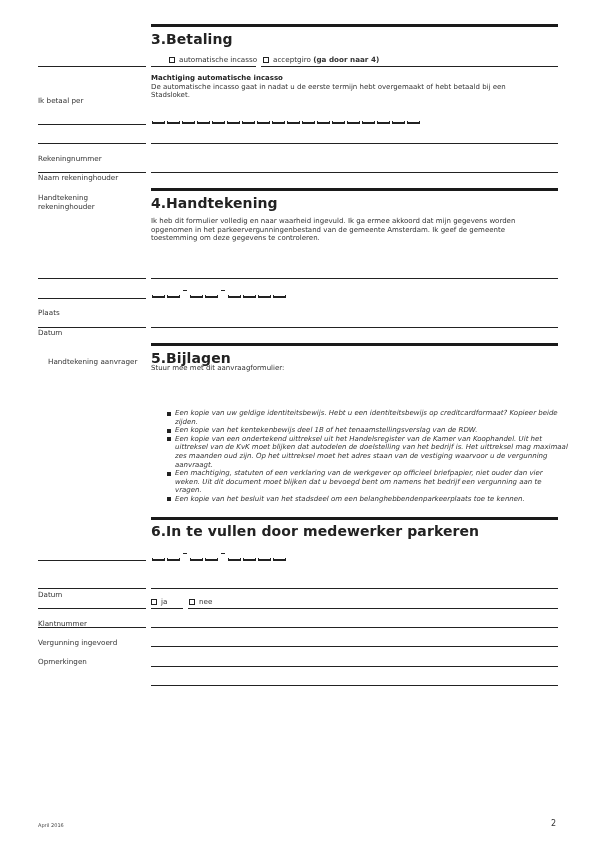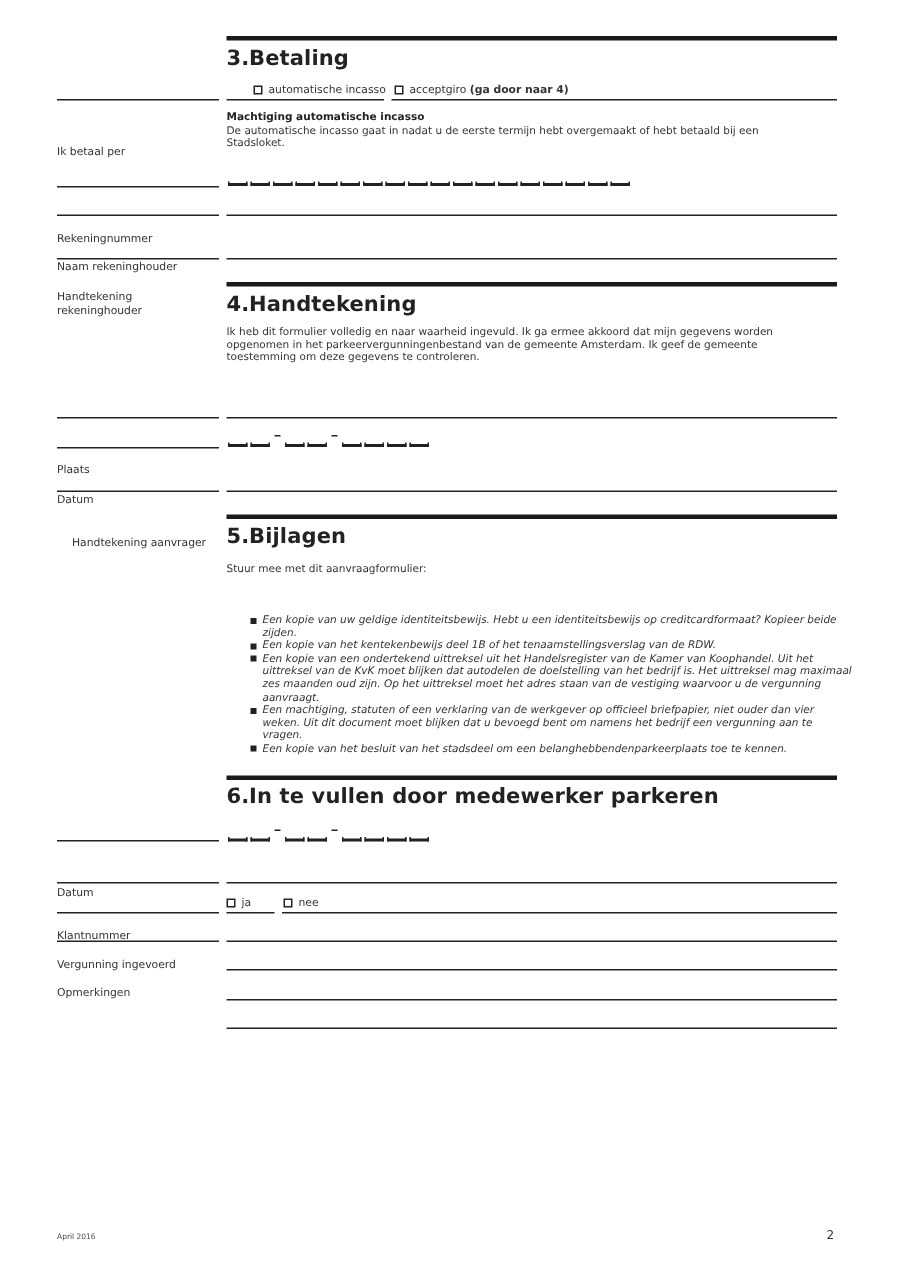--- a/index.html
+++ b/index.html
@@ -107,21 +107,21 @@
   </div>
 
 <div class="lbl" style="top:316px;padding-left:10px;">Handtekening aanvrager</div>
 <div class="lline" style="top:327px;"></div>
 <div class="rline" style="left:151px; width:407px; top:327px;"></div>
 
 <div class="bar" style="top:343px;"></div>
 <div class="sec-title" style="top:350px;">
   <span class="num">5.</span><span>Bijlagen</span>
 </div>
-<div class="txt" style="top:375px;">Stuur mee met dit aanvraagformulier:</div>
+<div class="txt" style="top:364px;">Stuur mee met dit aanvraagformulier:</div>
 <ul class="bul" style="top:394px;">
   <li>Een kopie van uw geldige identiteitsbewijs. Hebt u een identiteitsbewijs op creditcardformaat? Kopieer beide zijden.</li>
   <li>Een kopie van het kentekenbewijs deel 1B of het tenaamstellingsverslag van de RDW.</li>
   <li>Een kopie van een ondertekend uittreksel uit het Handelsregister van de Kamer van Koophandel. Uit het uittreksel van de KvK moet blijken dat autodelen de doelstelling van het bedrijf is. Het uittreksel mag maximaal zes maanden oud zijn. Op het uittreksel moet het adres staan van de vestiging waarvoor u de vergunning aanvraagt.</li>
   <li>Een machtiging, statuten of een verklaring van de werkgever op officieel briefpapier, niet ouder dan vier weken. Uit dit document moet blijken dat u bevoegd bent om namens het bedrijf een vergunning aan te vragen.</li>
   <li>Een kopie van het besluit van het stadsdeel om een belanghebbendenparkeerplaats toe te kennen.</li>
 </ul>
 
 <div class="bar" style="top:517px;"></div>
 <div class="sec-title" style="top:523px;text-align:center;">

